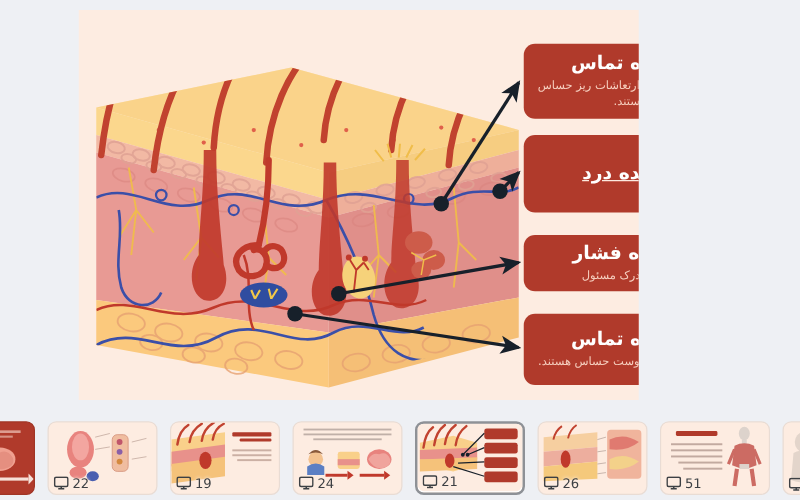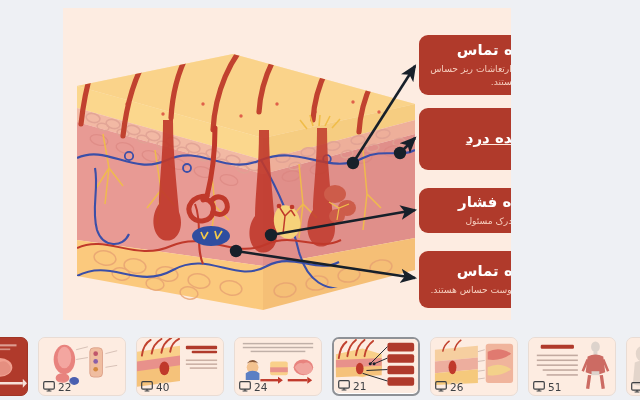--- a/index.html
+++ b/index.html
@@ -362,21 +362,21 @@
           <rect x="50" y="22" width="32" height="1.6"></rect>
           <rect x="50" y="26" width="32" height="1.6"></rect>
           <rect x="54" y="30" width="28" height="1.6"></rect>
         </g>
       </svg>
       <div class="thumb-badge">
         <svg width="12" height="11" viewBox="0 0 12 11">
           <rect x="0.7" y="0.7" width="10.6" height="7.4" rx="1.2" fill="none" stroke="#3d4044" stroke-width="1.2"></rect>
           <path d="M6,8.1 L6,10 M3.6,10 L8.4,10" stroke="#3d4044" stroke-width="1.2" fill="none"></path>
         </svg>
-        <span>40</span>
+        <span>19</span>
       </div>
     </div>
 
     <div class="thumb">
       <svg class="thumb-art" viewBox="0 0 88 54" preserveAspectRatio="none">
         <rect width="88" height="54" fill="#fdece1"></rect>
         <g fill="#c0b0a8">
           <rect x="8" y="5" width="72" height="1.5"></rect>
           <rect x="8" y="9" width="72" height="1.5"></rect>
           <rect x="16" y="13" width="56" height="1.5"></rect>

